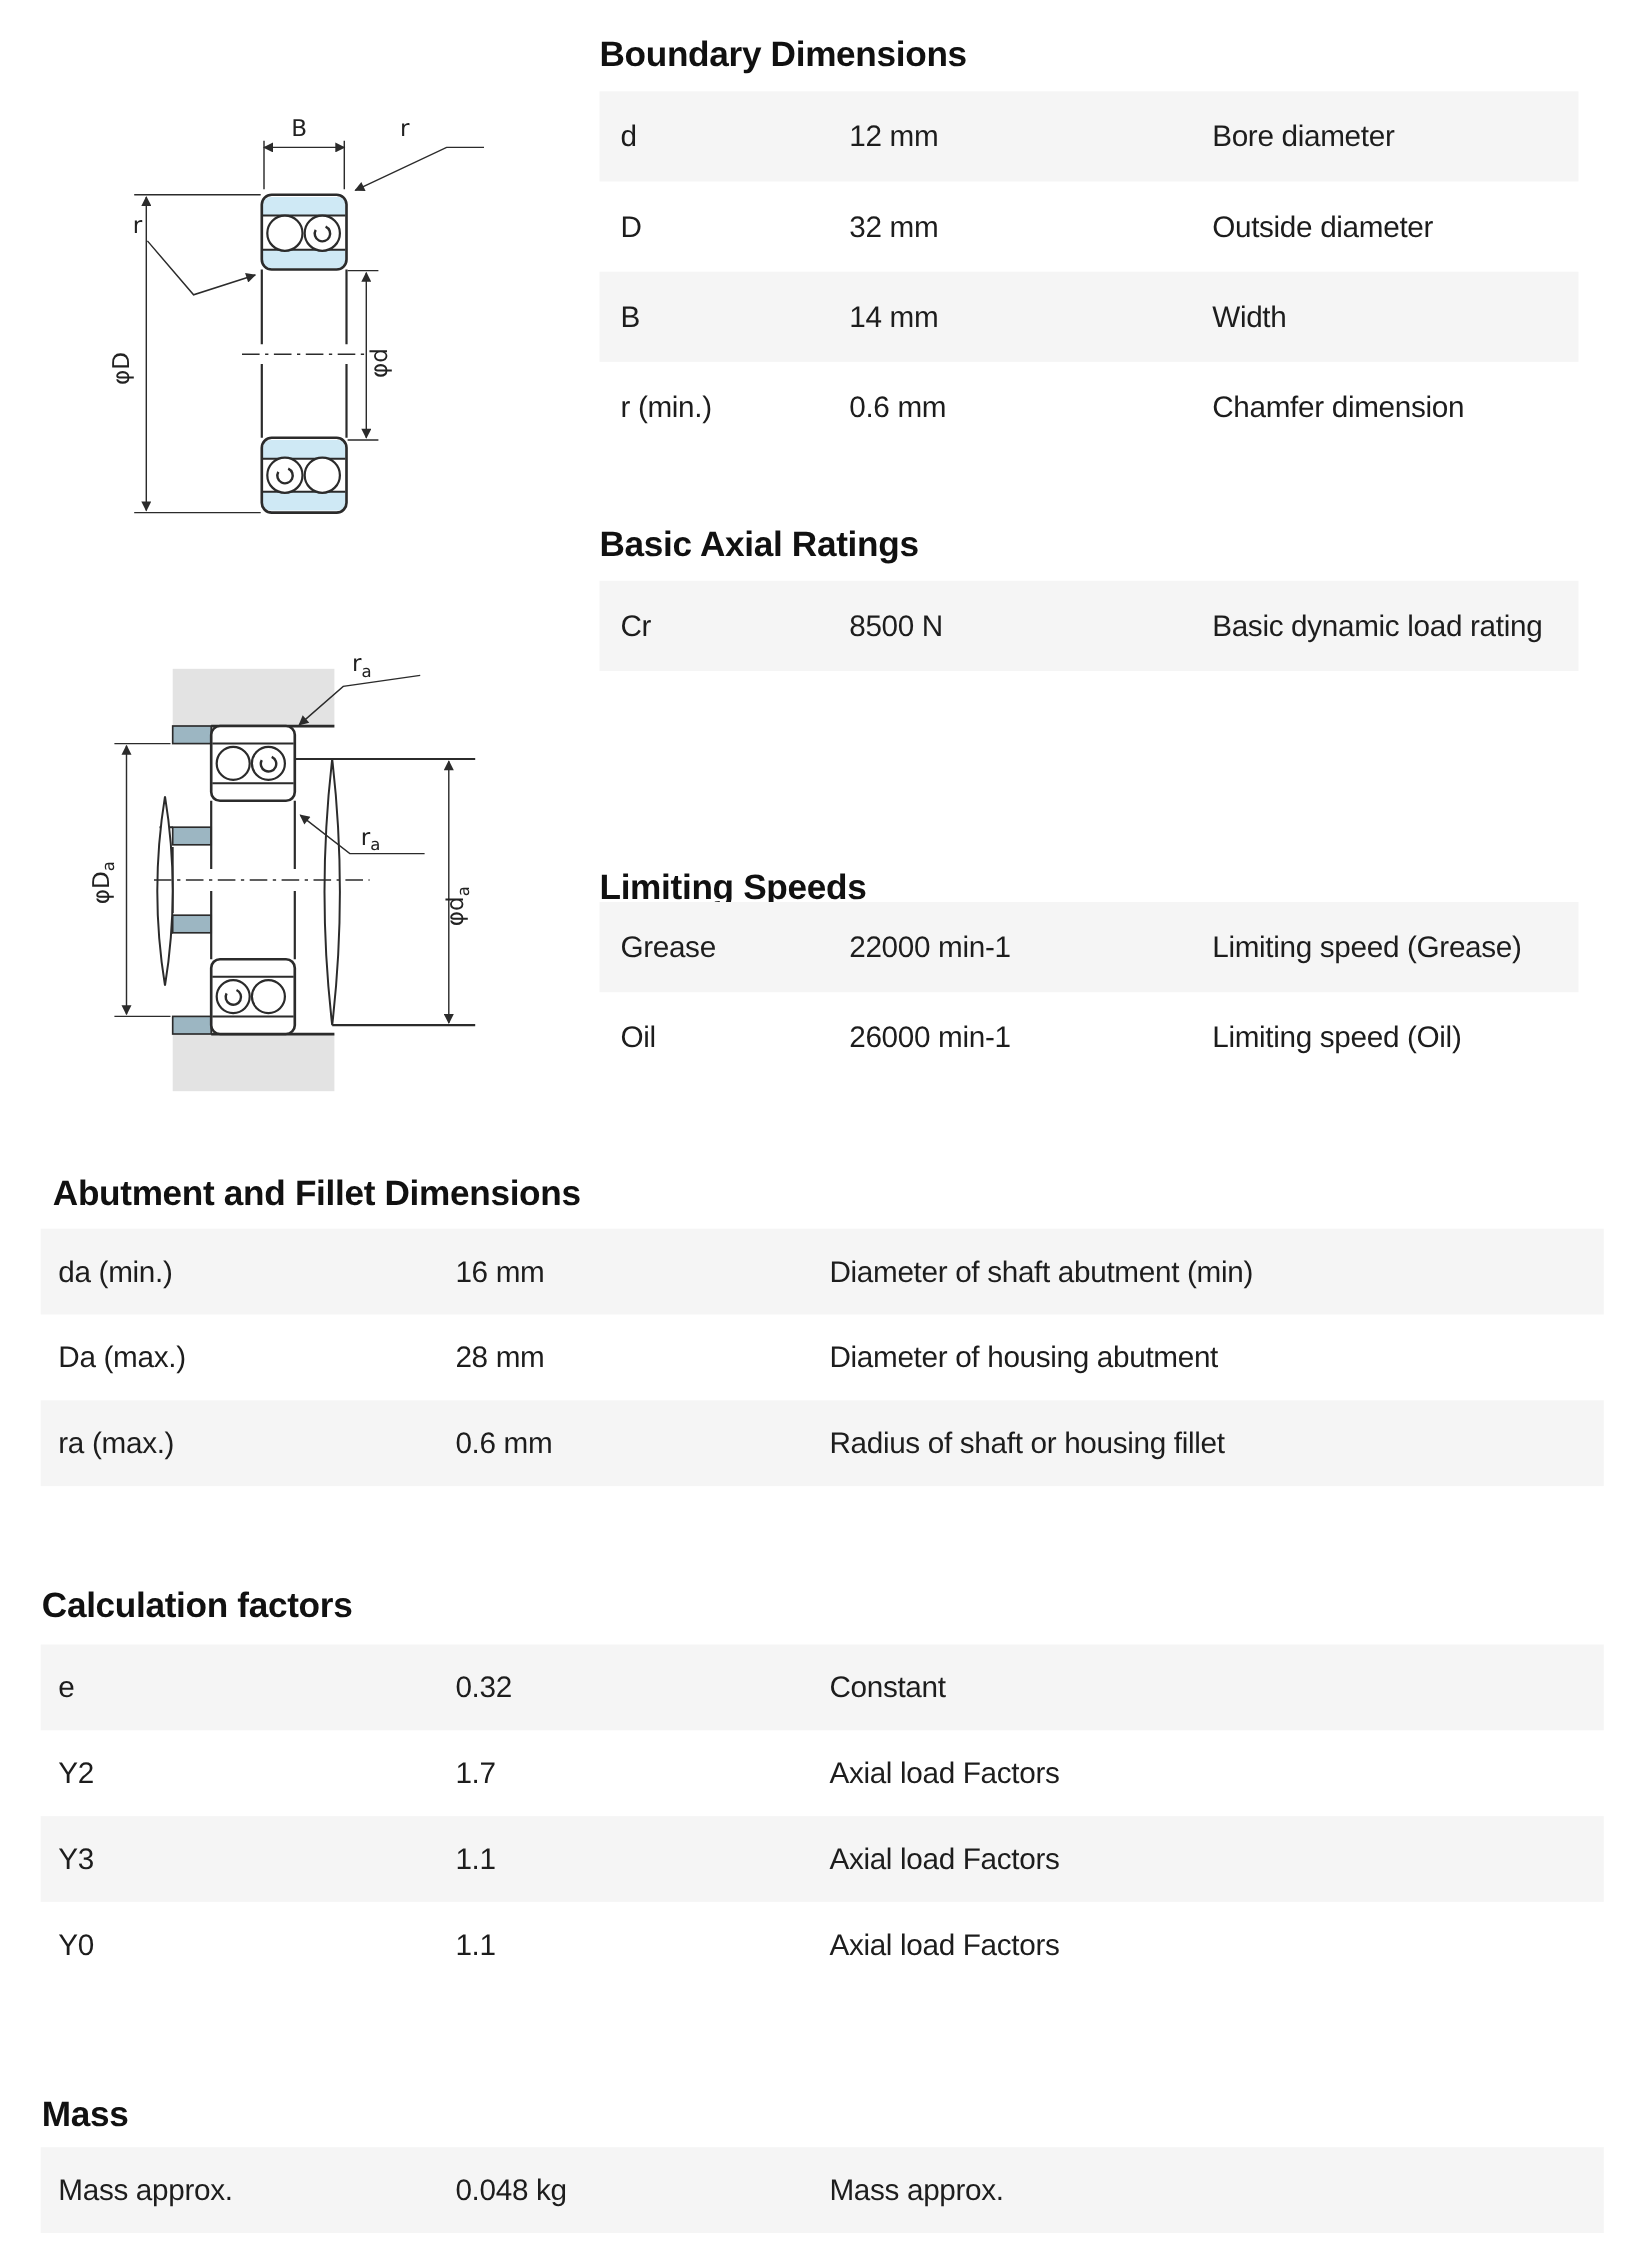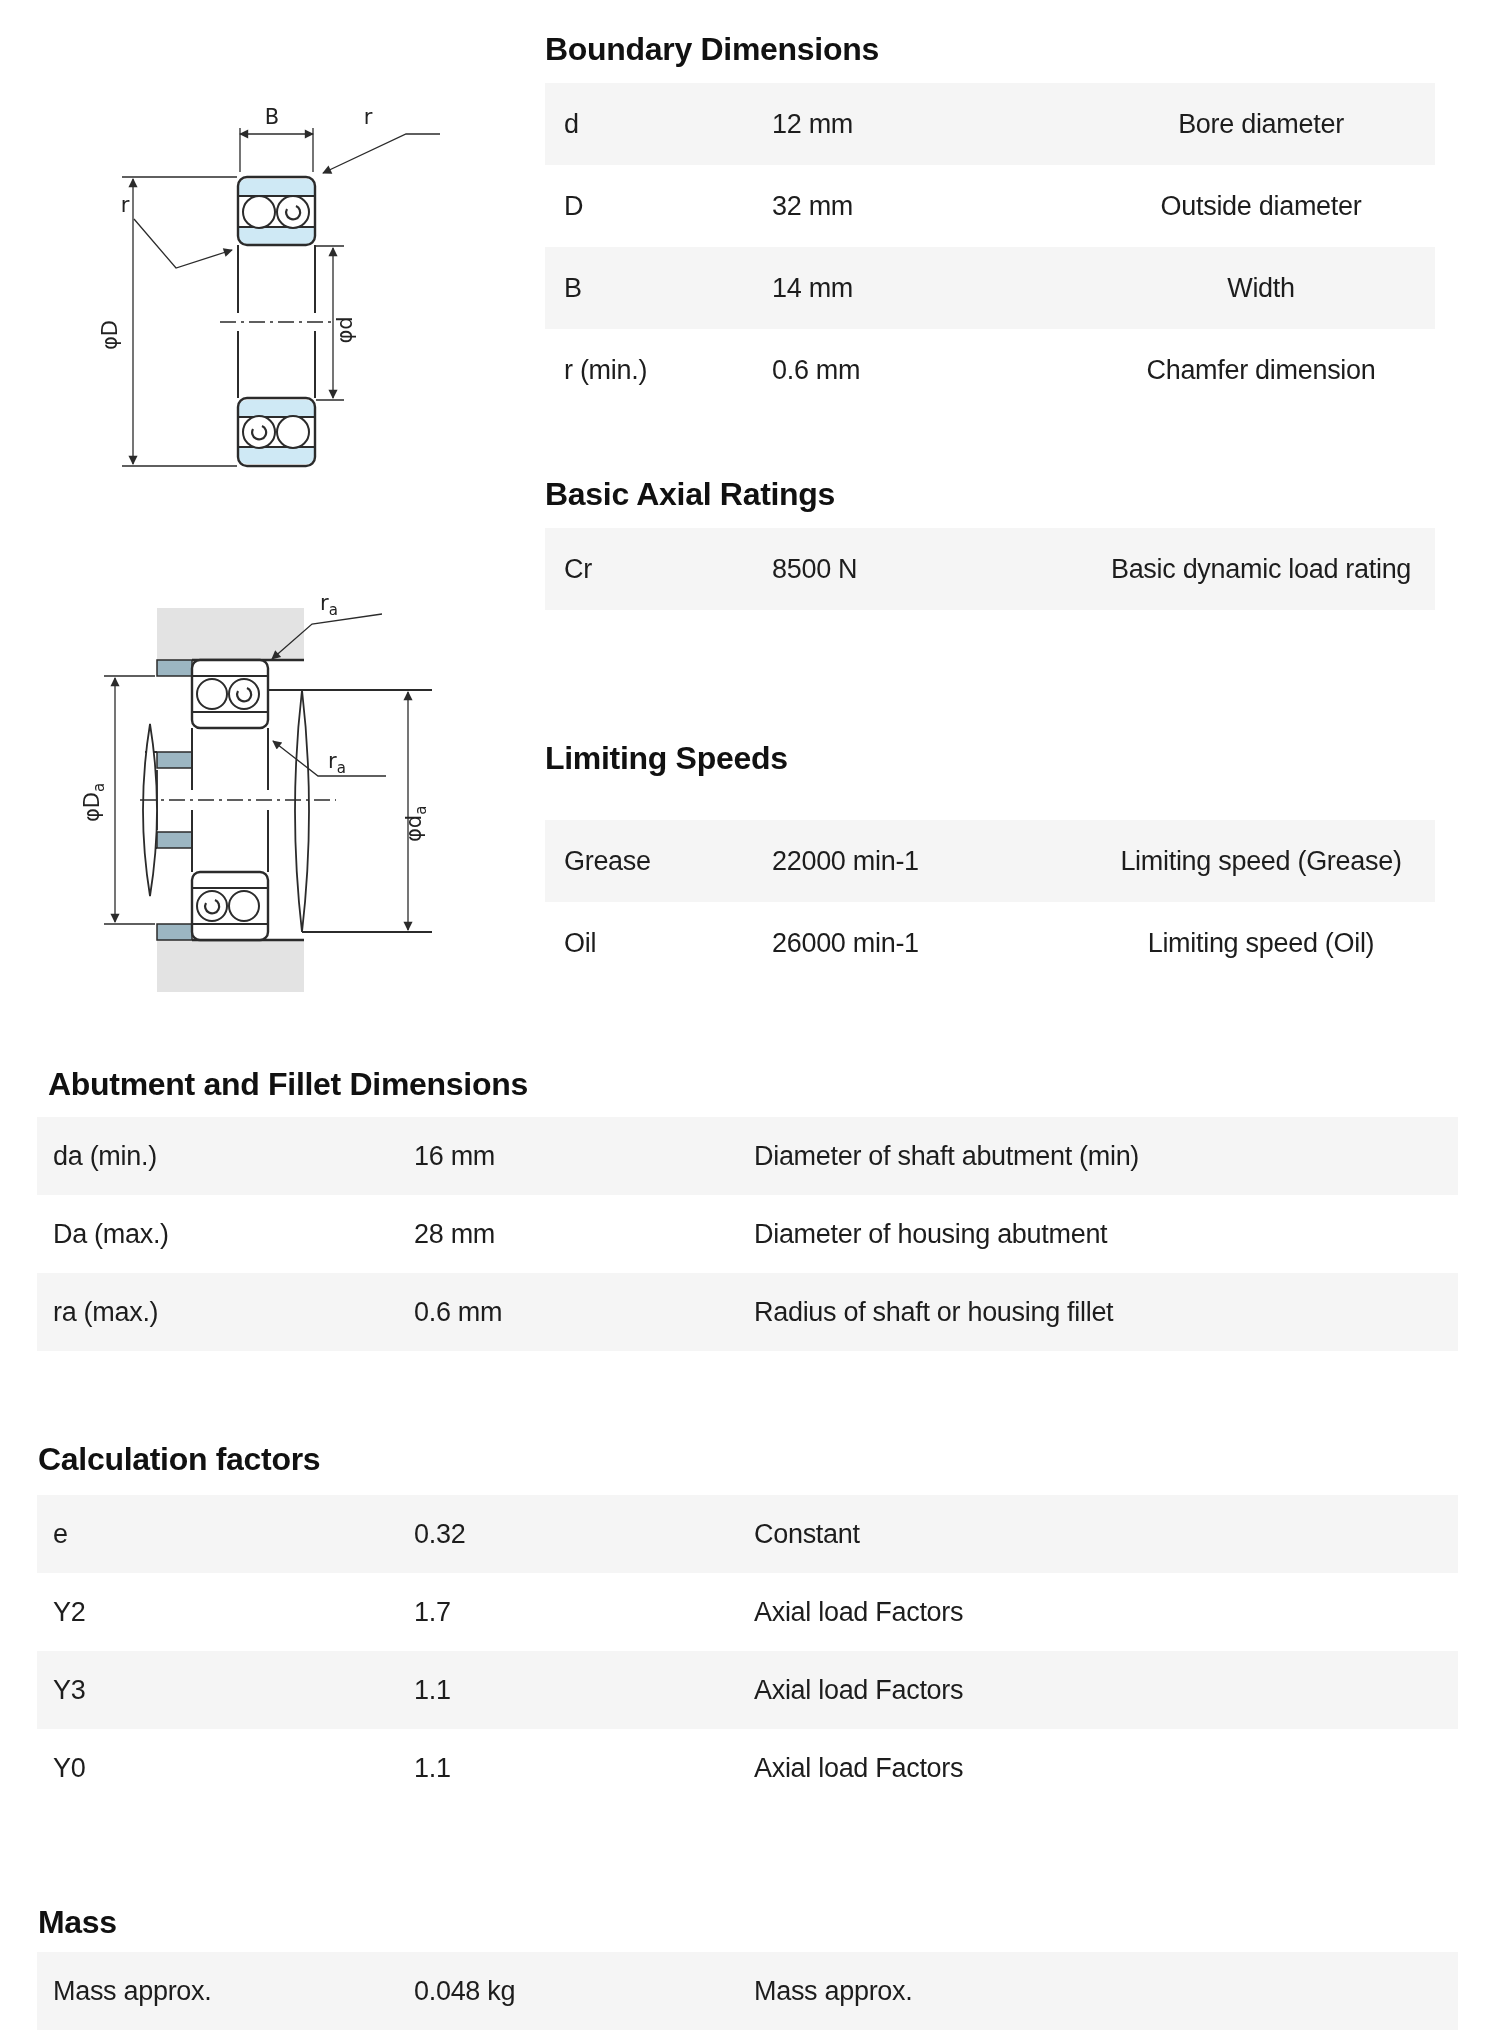--- a/index.html
+++ b/index.html
@@ -5,21 +5,21 @@
   html,body{margin:0;padding:0;background:#fff;}
   body{font-family:"Liberation Sans","DejaVu Sans",sans-serif;color:#1d1d1d;letter-spacing:-0.3px;}
   .page{position:relative;width:1488px;height:2039px;background:#ffffff;overflow:hidden;}
   .hd{position:absolute;font-size:32px;font-weight:bold;color:#111;white-space:nowrap;}
   .tbl{position:absolute;}
   .row{display:grid;align-items:center;font-size:27px;}
   .row.alt{background:#f5f5f5;}
   .t-top{left:545px;width:890px;}
   .t-top .row{height:82px;grid-template-columns:227px 330px 1fr;}
   .t-top .c1{padding-left:19px;}
-  .t-top .c3{text-align:center;padding-right:15px;}
+  .t-top .c3{text-align:left;padding-right:15px;}
   .t-bot{left:37px;width:1421px;}
   .t-bot .row{height:78px;grid-template-columns:377px 340px 1fr;}
   .t-bot .c1{padding-left:16px;}
   .t-bot .c3{padding-right:13px;}
   .c1,.c2,.c3{white-space:nowrap;}
   svg{position:absolute;overflow:visible;}
   svg text{font-family:"DejaVu Sans",sans-serif;font-size:21px;fill:#222;letter-spacing:0;}
   svg .sub{font-size:15px;}
 </style>
 </head>
@@ -175,21 +175,21 @@
 
   <div class="hd" style="left:545px;top:476px">Basic Axial Ratings</div>
   <div class="tbl t-top" style="top:528px">
     <div class="row alt">
       <span class="c1">Cr</span>
       <span class="c2">8500 N</span>
       <span class="c3">Basic dynamic load rating</span>
     </div>
   </div>
 
-  <div class="hd" style="left:545px;top:740px">Limiting Speeds</div>
+  <div class="hd" style="left:545px;top:788px">Limiting Speeds</div>
   <div class="tbl t-top" style="top:820px">
     <div class="row alt">
       <span class="c1">Grease</span>
       <span class="c2">22000 min-1</span>
       <span class="c3">Limiting speed (Grease)</span>
     </div>
     <div class="row">
       <span class="c1">Oil</span>
       <span class="c2">26000 min-1</span>
       <span class="c3">Limiting speed (Oil)</span>

